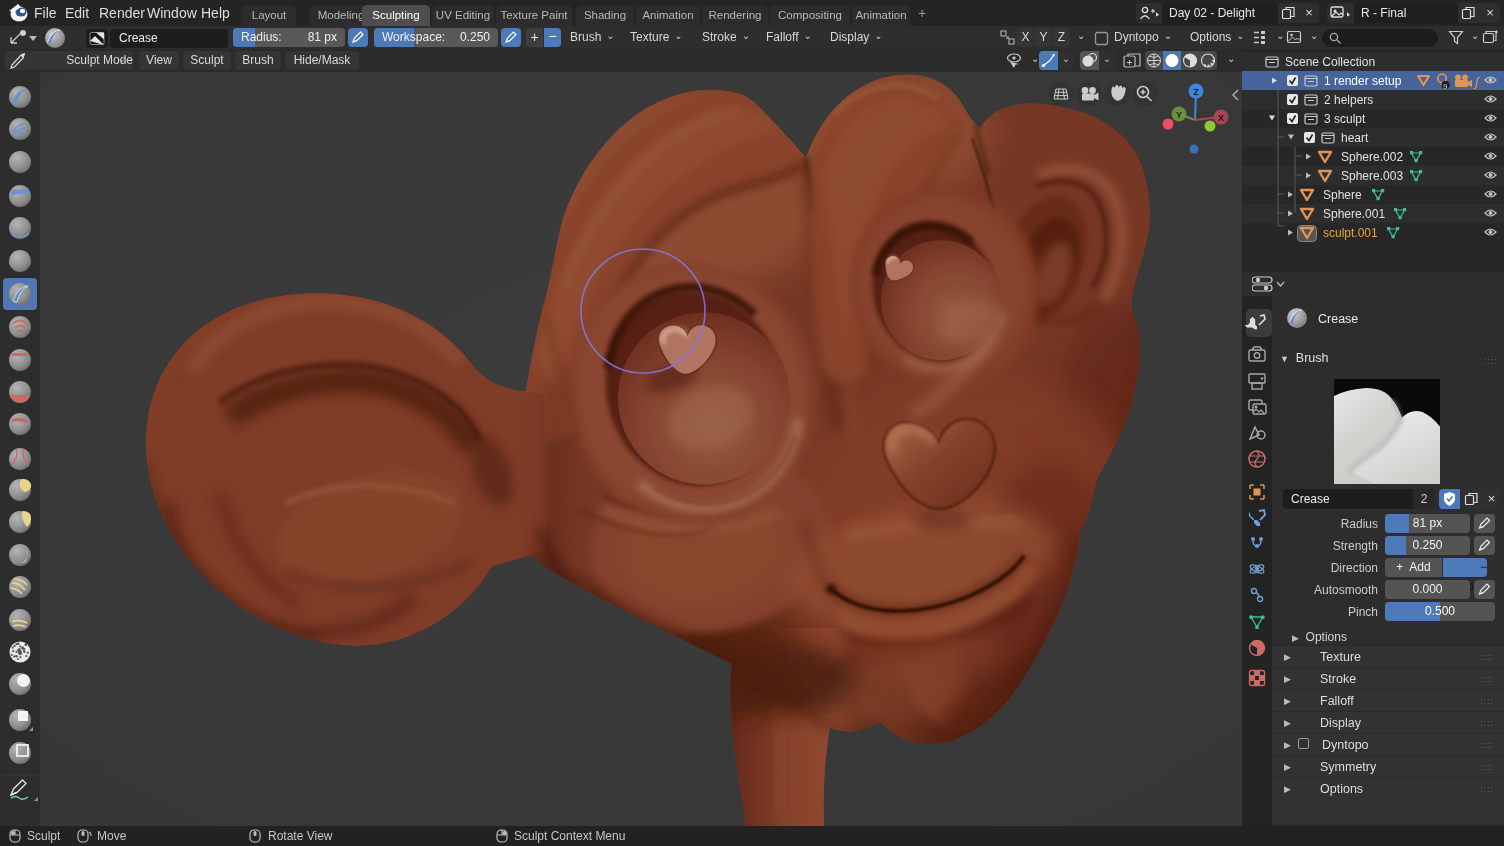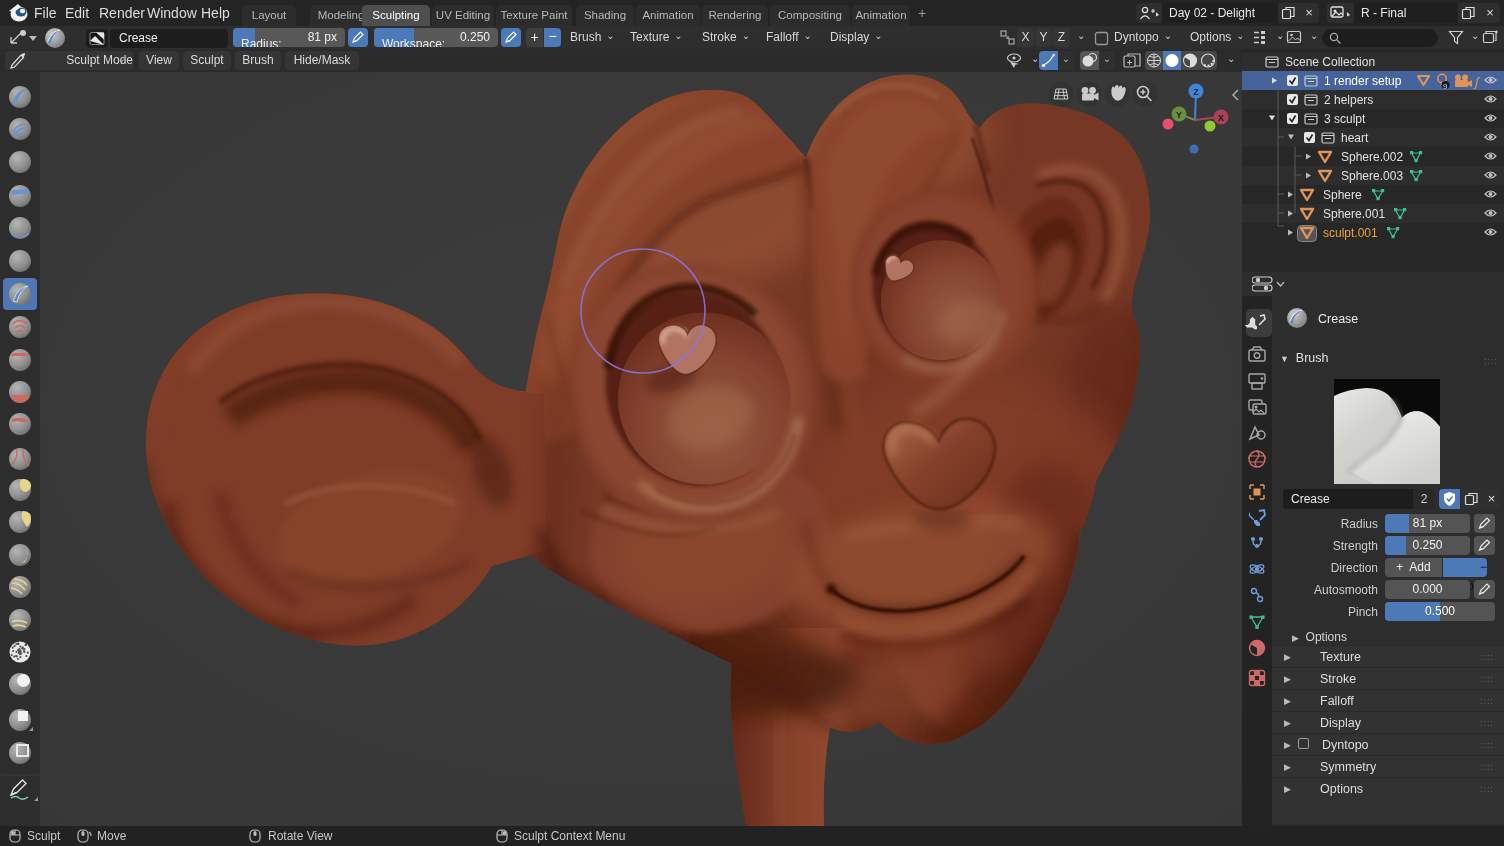--- a/index.html
+++ b/index.html
@@ -10,21 +10,21 @@
   
   #row1 { left:0; top:0; width:1504px; height:26px; background:#242424; }
   .menu { top:0; height:26px; line-height:26px; color:#dcdcdc; font-size:14px; }
   .tab { top:5px; height:21px; line-height:21px; border-radius:5px 5px 0 0;
          background:#2c2c2c; color:#b8b8b8; text-align:center; font-size:11.5px; }
   .tab.active { background:#4e4e4e; color:#fff; }
   
   #row2 { left:0; top:26px; width:1504px; height:23px; background:#2e2e2e; }
   .slider { top:2px; height:19px; border-radius:4px; background:#585858; overflow:hidden; }
   .slider .fill { position:absolute; left:0; top:0; bottom:0; background:#4c79b8; }
-  .slider .lab { position:absolute; left:8px; top:0; line-height:19px; color:#f0f0f0;margin-top:7px; }
+  .slider .lab { position:absolute; left:8px; top:0; line-height:19px; color:#f0f0f0; }
   .slider .val { position:absolute; right:8px; top:0; line-height:19px; color:#f0f0f0; }
   .slider .vc { position:absolute; left:0; right:0; top:0; line-height:19px; color:#f0f0f0; text-align:center; }
   .penbtn { top:2px; width:20px; height:19px; border-radius:4px; background:#4c79b8; }
   .drop { top:2px; height:19px; line-height:19px; color:#d8d8d8; }
   .drop:after { content:"⌄"; font-size:10px; margin-left:5px; position:relative; top:-2px; color:#cfcfcf;}
   
   #row3 { left:0; top:49px; width:1242px; height:23px; background:#2b2b2b; }
   .hbtn { top:2px; height:19px; line-height:19px; background:#353535; border-radius:4px;
           color:#dadada; text-align:center; }
   

